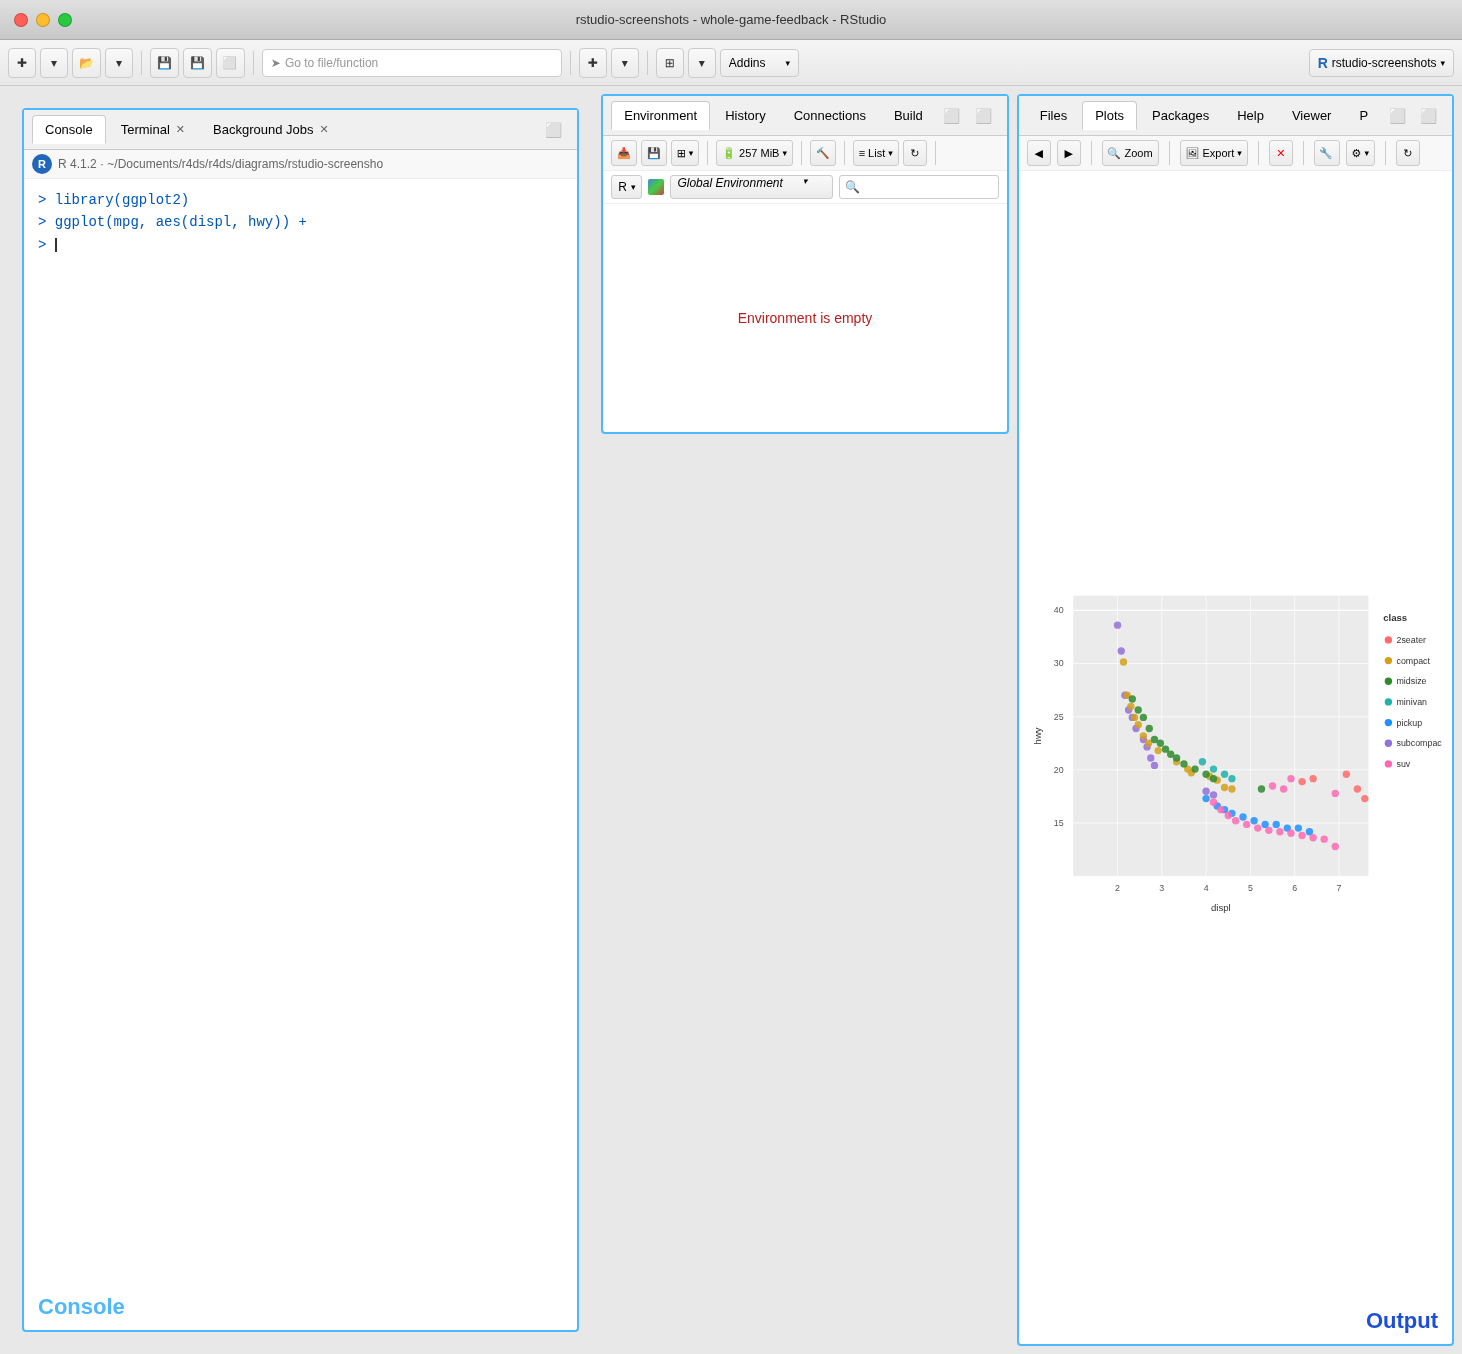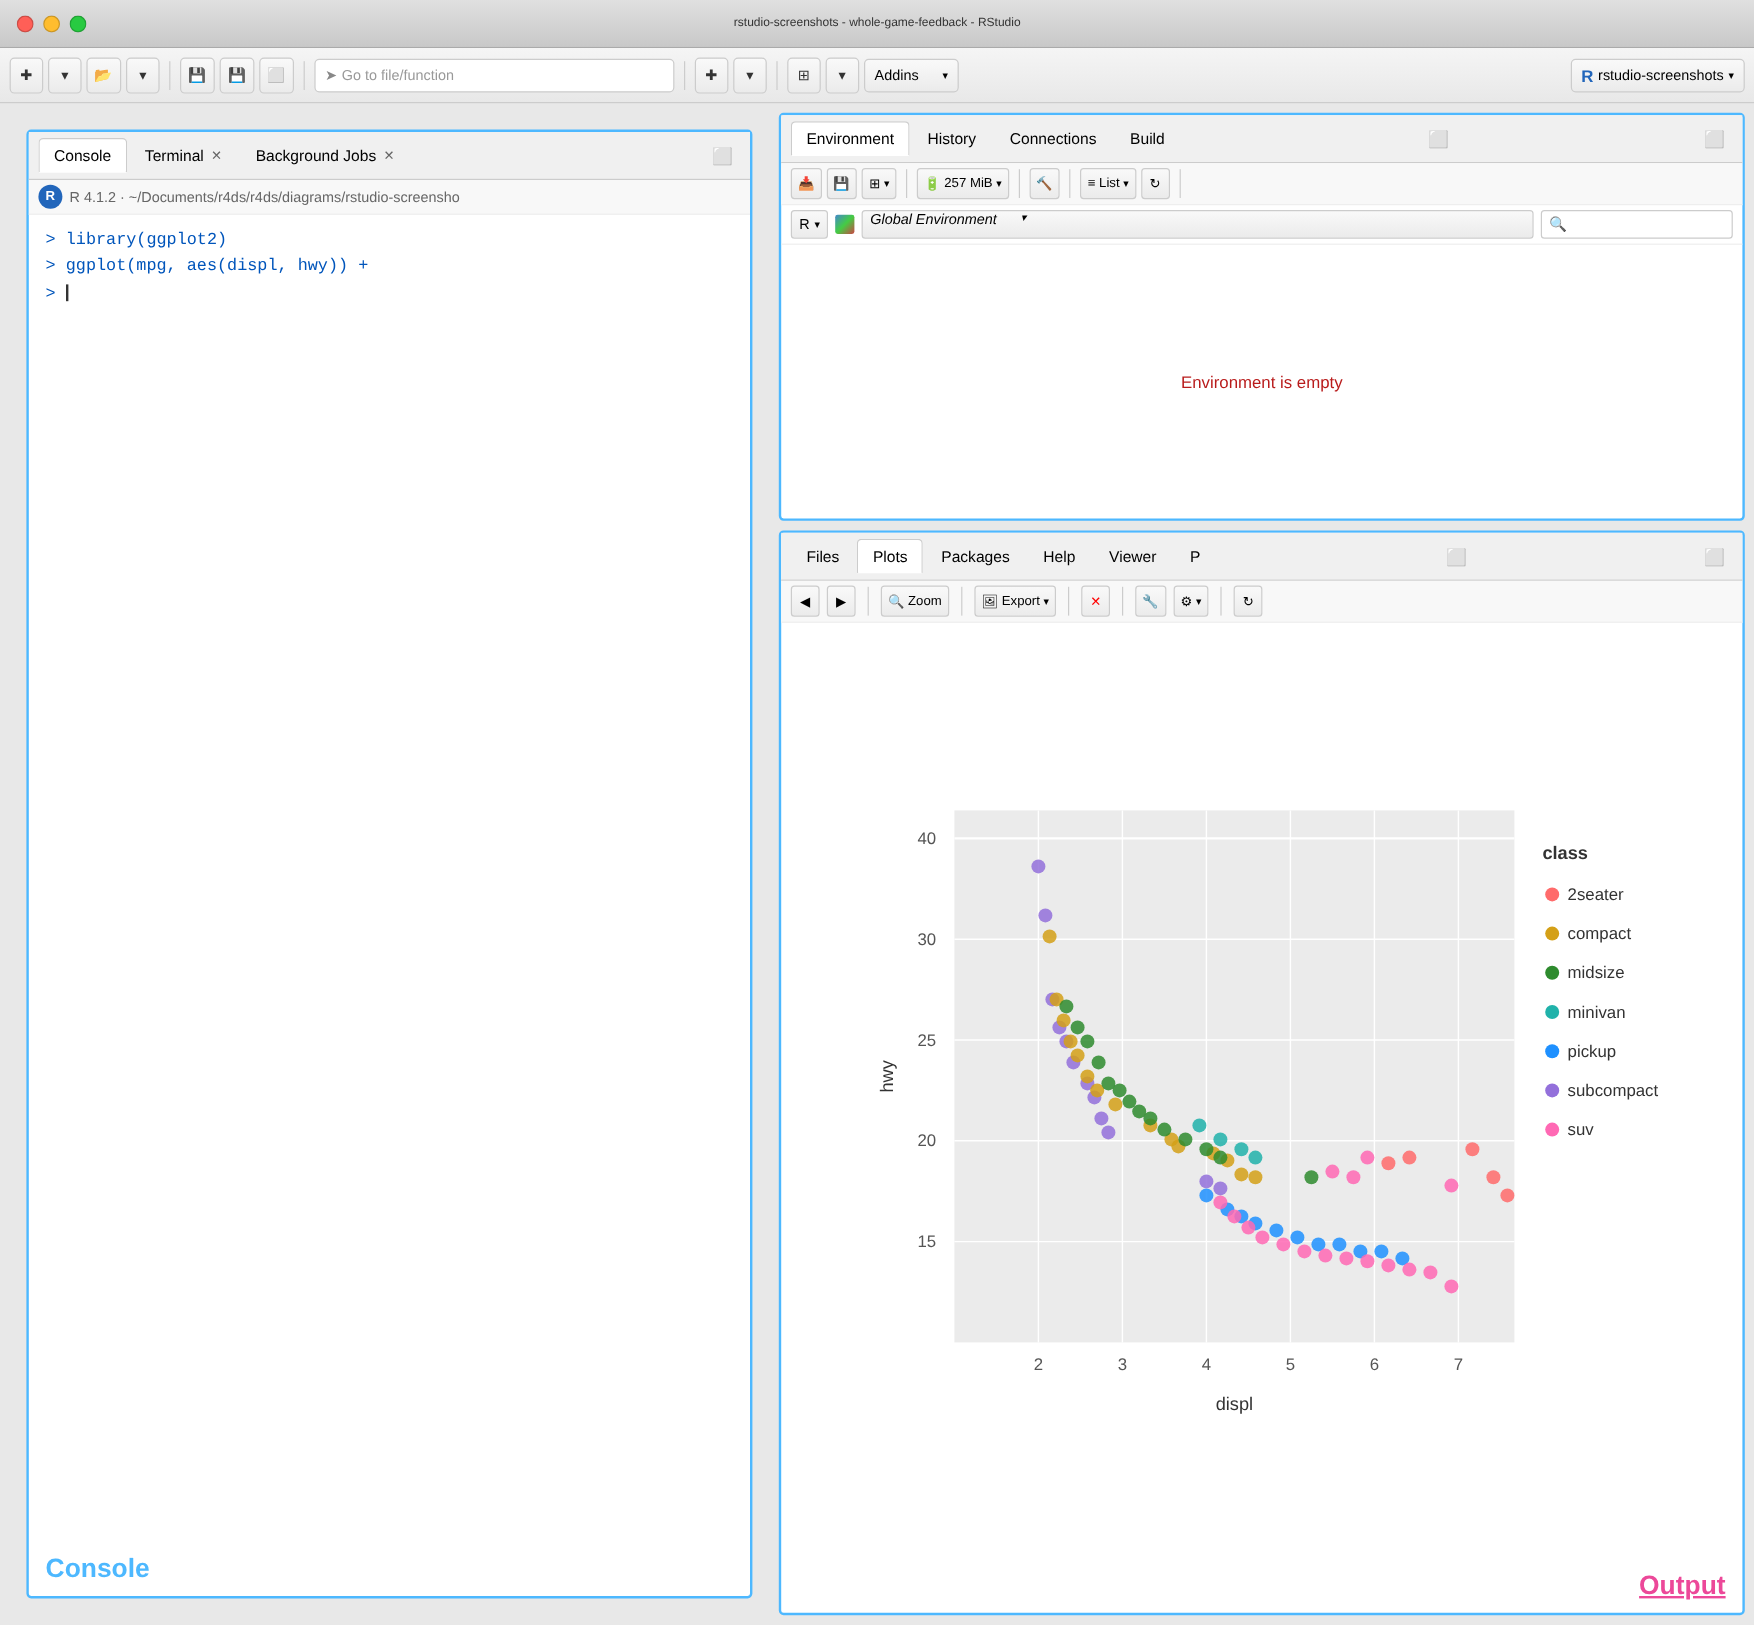--- a/index.html
+++ b/index.html
@@ -15,21 +15,21 @@
     .title-bar {
       background: linear-gradient(to bottom, #e0e0e0, #c8c8c8);
       height: 40px;
       display: flex;
       align-items: center;
       justify-content: center;
       border-bottom: 1px solid #aaa;
       position: relative;
     }
     .title-bar-title {
-      font-size: 10px;
+      font-size: 13px;
       color: #333;
       font-weight: 500;
     }
     .window-controls {
       position: absolute;
       left: 14px;
       display: flex;
       gap: 8px;
       align-items: center;
     }
@@ -205,21 +205,21 @@
       left: 14px;
       font-size: 22px;
       font-weight: bold;
       color: #4db8ff;
     }
 
     
     .right-panel {
       flex: 1;
       display: flex;
-      flex-direction: column;
+      flex-direction: row;
       margin: 8px 8px 8px 0;
       gap: 8px;
     }
 
     
     .env-panel {
       border: 2px solid #4db8ff;
       border-radius: 4px;
       background: white;
       display: flex;
@@ -356,22 +356,21 @@
       display: flex;
       justify-content: center;
       align-items: center;
     }
     .output-label {
       position: absolute;
       bottom: 10px;
       right: 14px;
       font-size: 22px;
       font-weight: bold;
-      color: #ec4899;
-      text-decoration: underline;
+      color: #1d4ed8;
     }
 
     .chevron { font-size: 9px; }
   </style>
 </head>
 <body>
 
 <div class="title-bar">
   <div class="window-controls">
     <div class="wc-btn wc-close"></div>

